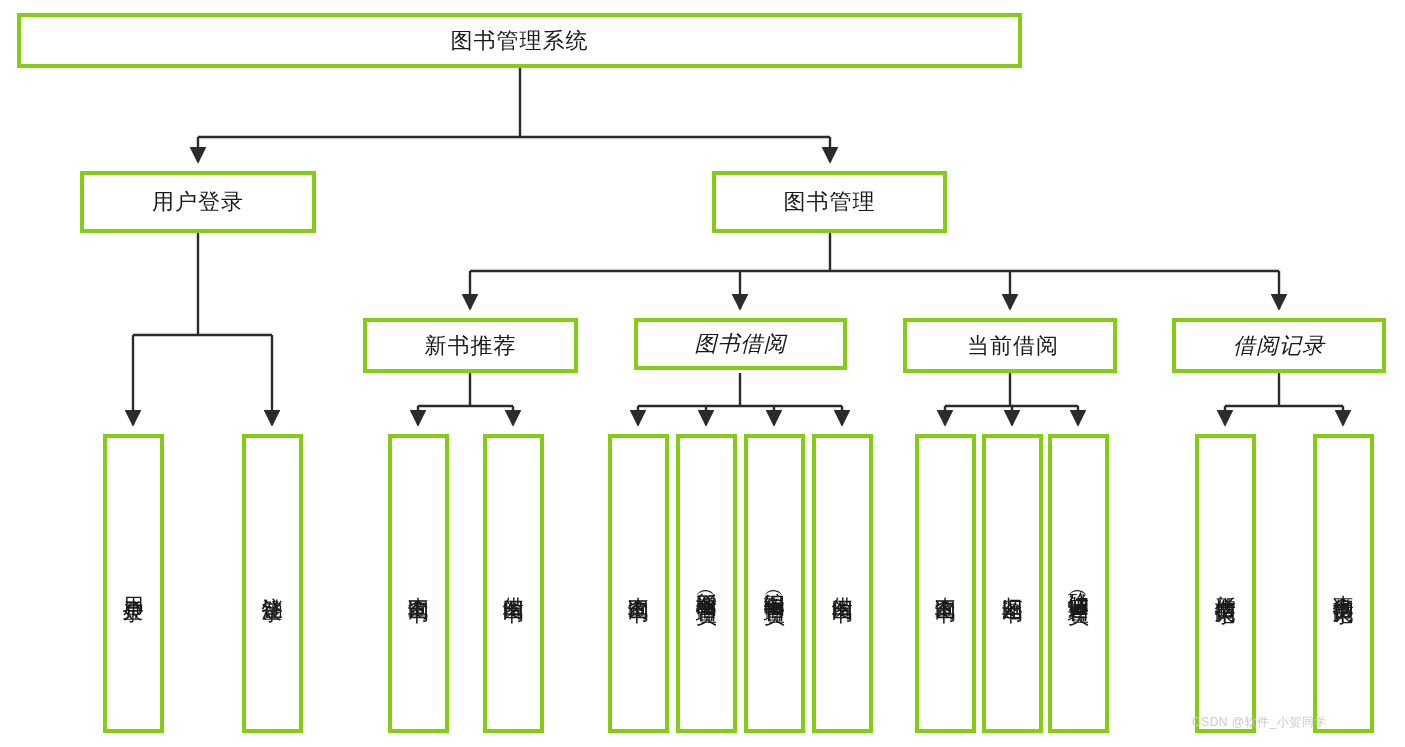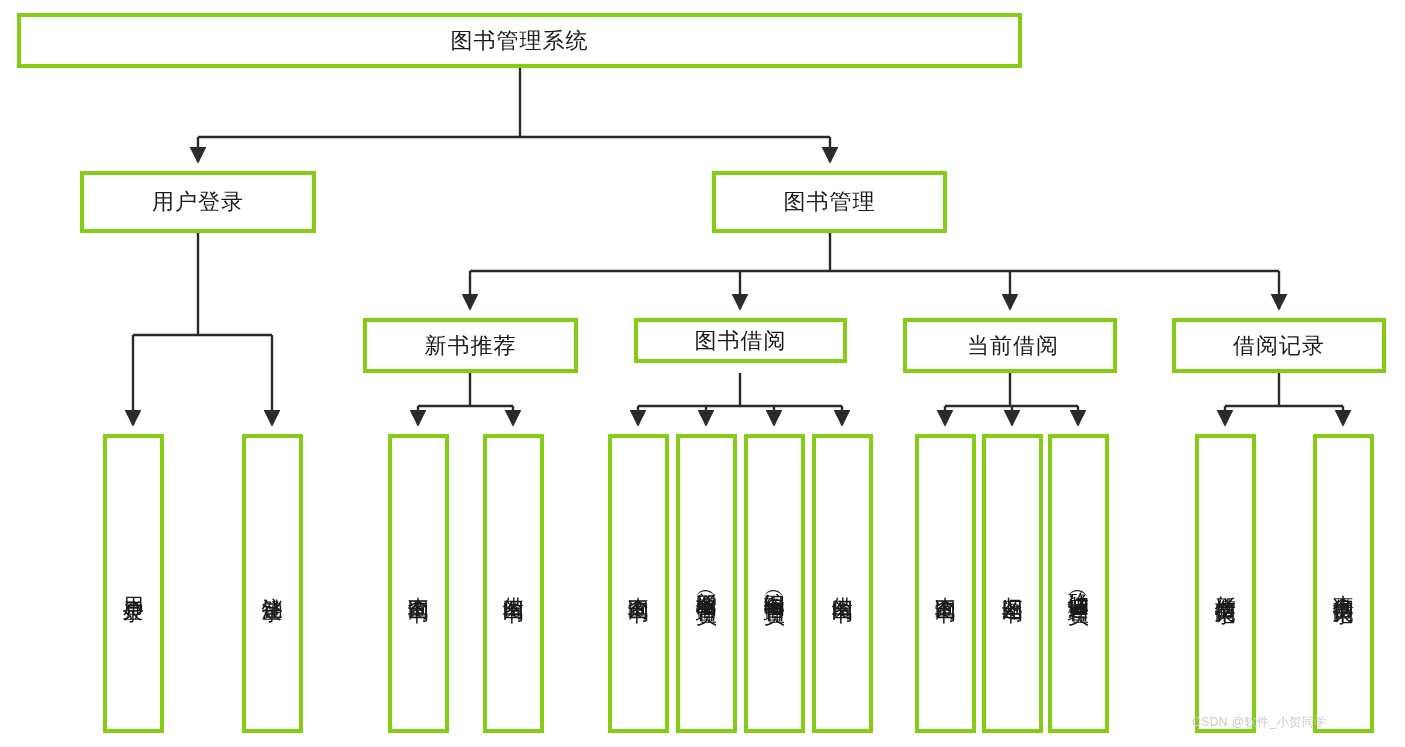--- a/index.html
+++ b/index.html
@@ -125,27 +125,27 @@
   <div class="node horiz" style="left: 80px; top: 171px; width: 236px; height: 62px;">
     <span>用户登录</span>
   </div>
   <div class="node horiz" style="left: 712px; top: 171px; width: 235px; height: 62px;">
     <span>图书管理</span>
   </div>
 
   <div class="node horiz" style="left: 363px; top: 318px; width: 215px; height: 55px;">
     <span>新书推荐</span>
   </div>
-  <div class="node horiz" style="left: 634px; top: 318px; width: 213px; height: 45px;">
+  <div class="node horiz" style="left: 634px; top: 318px; width: 213px; height: 52px; font-style: italic;">
     <span>图书借阅</span>
   </div>
   <div class="node horiz" style="left: 903px; top: 318px; width: 214px; height: 55px; padding-left: 6px;">
     <span>当前借阅</span>
   </div>
-  <div class="node horiz" style="left: 1172px; top: 318px; width: 214px; height: 55px;">
+  <div class="node horiz" style="left: 1172px; top: 318px; width: 214px; height: 55px; font-style: italic;">
     <span>借阅记录</span>
   </div>
 
   <div class="node vert" style="left: 103px; top: 434px; width: 61px; height: 299px;">
     <span>用户登录</span>
   </div>
   <div class="node vert" style="left: 242px; top: 434px; width: 61px; height: 299px;">
     <span>注销登录</span>
   </div>
   <div class="node vert" style="left: 388px; top: 434px; width: 61px; height: 299px;">

